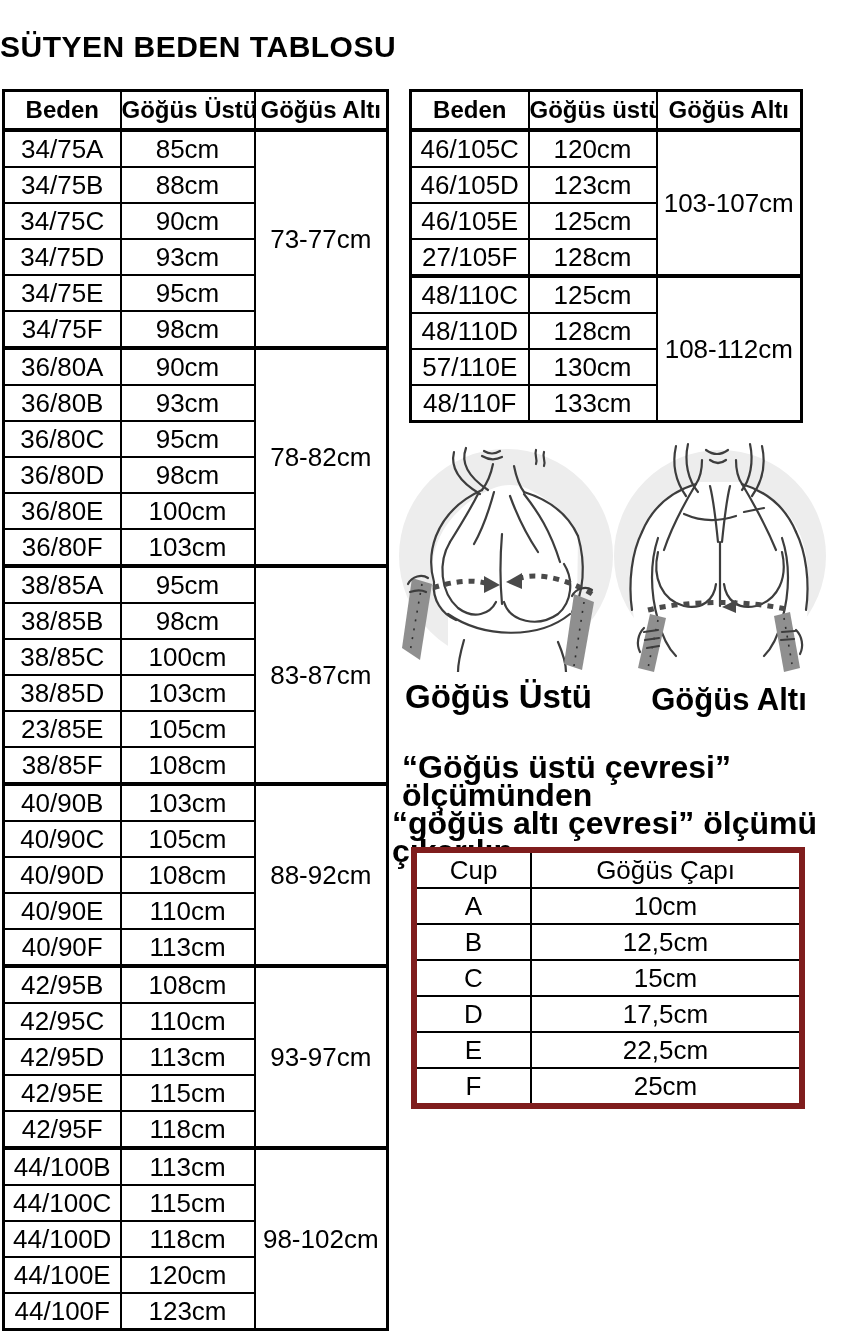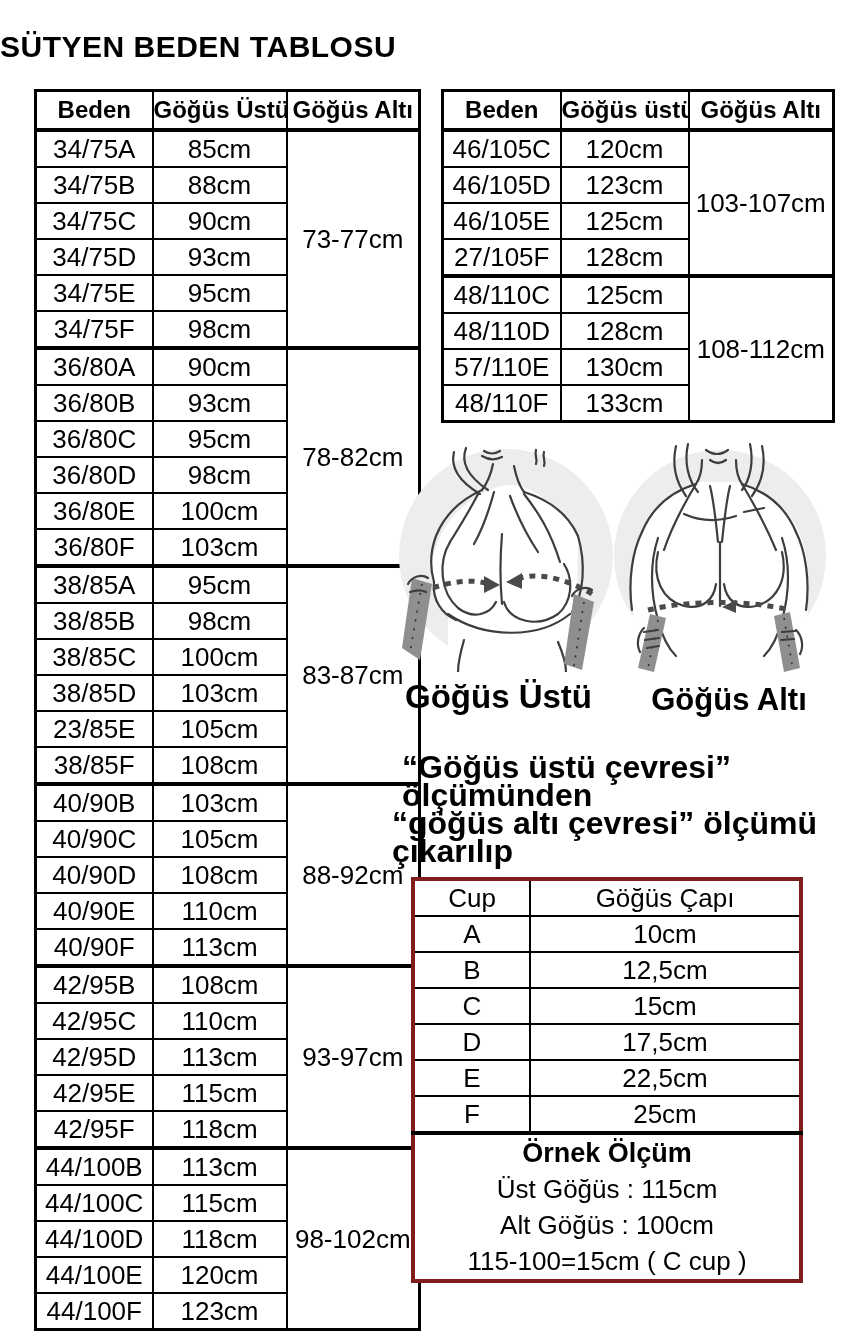--- a/index.html
+++ b/index.html
@@ -6,39 +6,39 @@
     font-family:"Liberation Sans","DejaVu Sans",sans-serif;}
   .page{position:relative;width:841px;height:1336px;background:#fff;overflow:hidden;}
 
   .title{position:absolute;left:0;top:30px;width:800px;
     font-size:30px;font-weight:bold;letter-spacing:.5px;}
 
   table{border-collapse:collapse;table-layout:fixed;position:absolute;background:#fff;}
   th,td{border:2px solid #000;text-align:center;vertical-align:middle;
     padding:0;overflow:hidden;white-space:nowrap;}
 
-  .size-table{border:3px solid #000;font-size:26px;margin-left:32px;}
+  .size-table{border:3px solid #000;font-size:26px;}
   .size-table th{height:36px;font-size:24px;font-weight:bold;}
   .size-table td{height:34px;}
   .size-table tr.group-start td{border-top-width:4px;}
 
   #left-size-table{left:2px;top:89px;width:384px;}
   #right-size-table{left:409px;top:89px;width:391px;}
 
   .ill{position:absolute;}
   .ill-label{position:absolute;text-align:center;font-weight:bold;}
   #label-overbust{left:396px;top:678px;width:205px;font-size:33px;}
   #label-underbust{left:638px;top:682px;width:182px;font-size:31px;}
 
   .explain{position:absolute;left:392px;top:753px;width:436px;
     font-size:32px;font-weight:bold;line-height:28px;}
   .explain .l1{padding-left:10px;}
   .explain .l3{padding-left:20px;}
 
-  #cup-table{left:411px;top:877px;width:388px;border:4px solid #7f1d1d;font-size:26px;}
+  #cup-table{left:411px;top:847px;width:388px;border:6px solid #7f1d1d;font-size:26px;}
   #cup-table th{height:34px;font-weight:normal;font-size:26px;}
   #cup-table td{height:34px;}
   .example-cell{height:144px;border-top-width:4px;}
   .example-cell div{line-height:36px;font-size:26px;white-space:nowrap;}
   .ex-title{font-weight:bold;font-size:27px !important;}
   .result-cell{height:31px;border-top-width:4px;font-size:26px;}
 
   svg .ln{fill:none;stroke:#3d3d3d;stroke-width:2.2;stroke-linecap:round;}
   svg .tape{fill:#8f8f8f;stroke:none;}
   svg .tick{fill:none;stroke:#2e2e2e;stroke-width:1.6;stroke-dasharray:2 7;}
@@ -400,24 +400,16 @@
         <tr>
           <td>E</td>
           <td>22,5cm</td>
         </tr>
         <tr>
           <td>F</td>
           <td>25cm</td>
         </tr>
       </tbody>
     <tbody>
-      <tr>
-        <td class="example-cell" colspan="2">
-          <div class="ex-title">Örnek Ölçüm</div>
-          <div>Üst Göğüs : 115cm</div>
-          <div>Alt Göğüs  : 100cm</div>
-          <div>115-100=15cm ( C cup )</div>
-        </td>
-      </tr>
     </tbody>
   </table>
 
 </div>
 
 </body></html>

